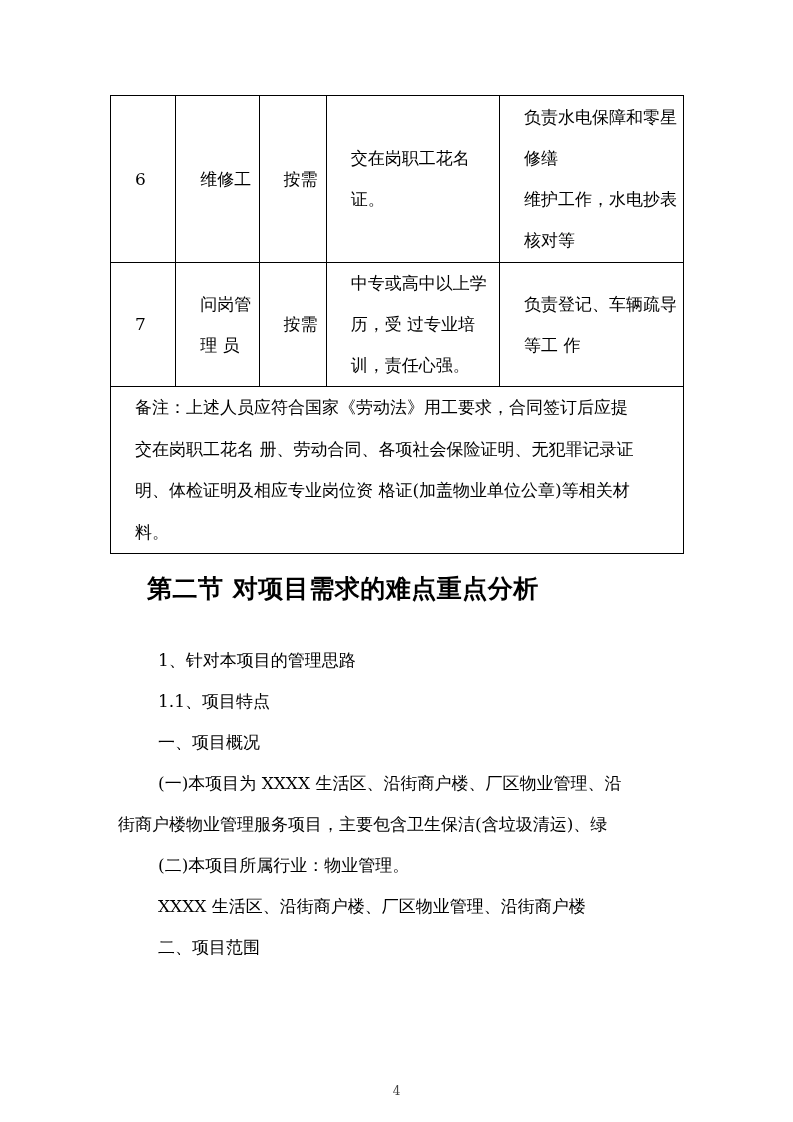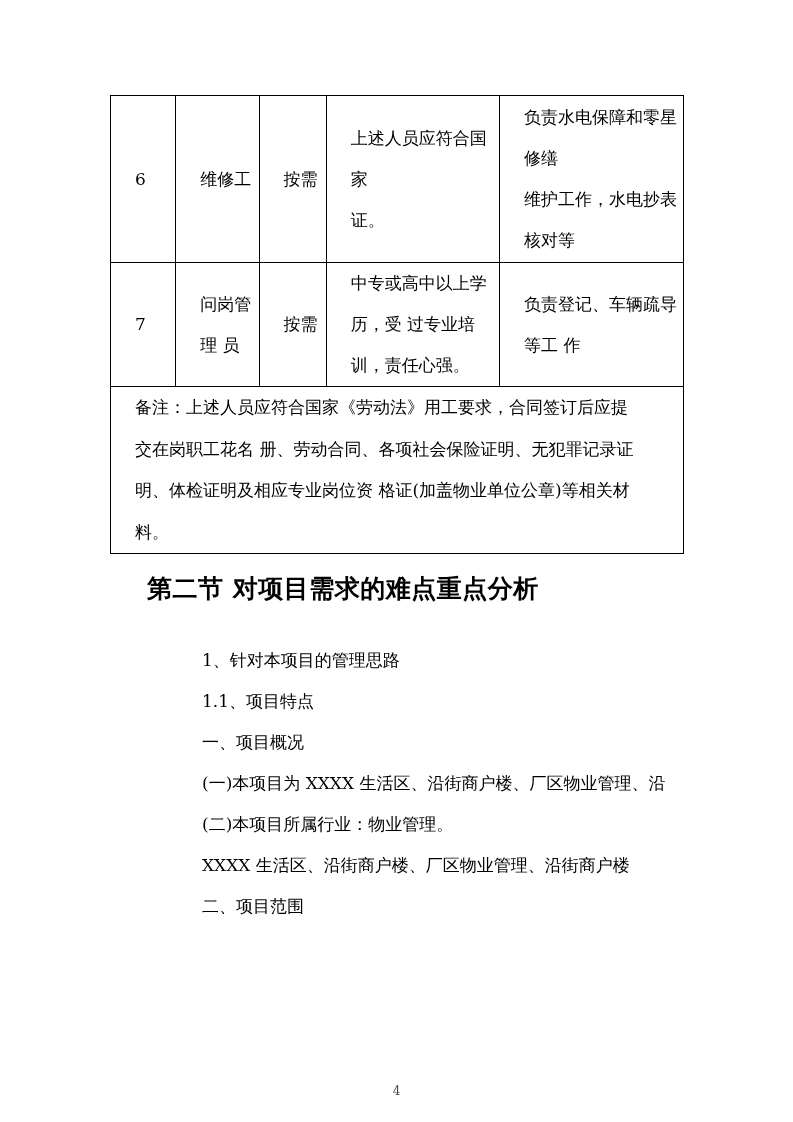--- a/index.html
+++ b/index.html
@@ -28,21 +28,21 @@
   .row7 td { height: 123px; }
   .note td { padding: 0 7px 0 7px; line-height: 41.5px; height: 166px; margin-top: 9px; }
   .heading {
     position: absolute; left: 147px; top: 572px;
     font-size: 25px; font-weight: bold;
     font-family: "DejaVu Sans", "Liberation Sans", sans-serif;
     letter-spacing: 0.5px;
   }
   .body-text {
     position: absolute; left: 118px; top: 640px; width: 560px;
-    font-size: 17px; line-height: 41px; margin-left: 44px;
+    font-size: 17px; line-height: 41px;
   }
   .body-text p { margin: 0; }
   .indent { text-indent: 40px; }
   .pagenum {
     position: absolute; top: 1084px; left: 0; width: 793px;
     text-align: center; font-size: 12px; color: #444;
   }
 </style>
 </head>
 <body>
@@ -51,21 +51,21 @@
 
   <table class="staff">
     <tbody>
         <tr class="row6">
       <td class="c1"><span>6</span></td>
       <td class="c2">
             <span class="line">维修工</span>
           </td>
       <td class="c3"><span>按需</span></td>
       <td class="c4">
-        <span class="line">上述人员应符合国家</span>
+        <span class="line">交在岗职工花名</span>
         <span class="line">证。</span>
       </td>
       <td class="c5">
         <span class="line">负责水电保障和零星</span>
         <span class="line">修缮</span>
         <span class="line">维护工作，水电抄表</span>
         <span class="line">核对等</span>
       </td>
     </tr>
     <tr class="row7">
@@ -96,19 +96,20 @@
   </tbody>
     </table>
 
   <div class="heading">第二节 对项目需求的难点重点分析</div>
 
   <div class="body-text">
     <p class="indent">1、针对本项目的管理思路</p>
     <p class="indent">1.1、项目特点</p>
     <p class="indent">一、项目概况</p>
     <p class="indent">(一)本项目为 XXXX 生活区、沿街商户楼、厂区物业管理、沿</p>
+    <p>街商户楼物业管理服务项目，主要包含卫生保洁(含垃圾清运)、绿</p>
     <p class="indent">(二)本项目所属行业：物业管理。</p>
     <p class="indent">XXXX 生活区、沿街商户楼、厂区物业管理、沿街商户楼</p>
     <p class="indent">二、项目范围</p>
   </div>
 
   <div class="pagenum">4</div>
 </div>
 
 </body></html>

